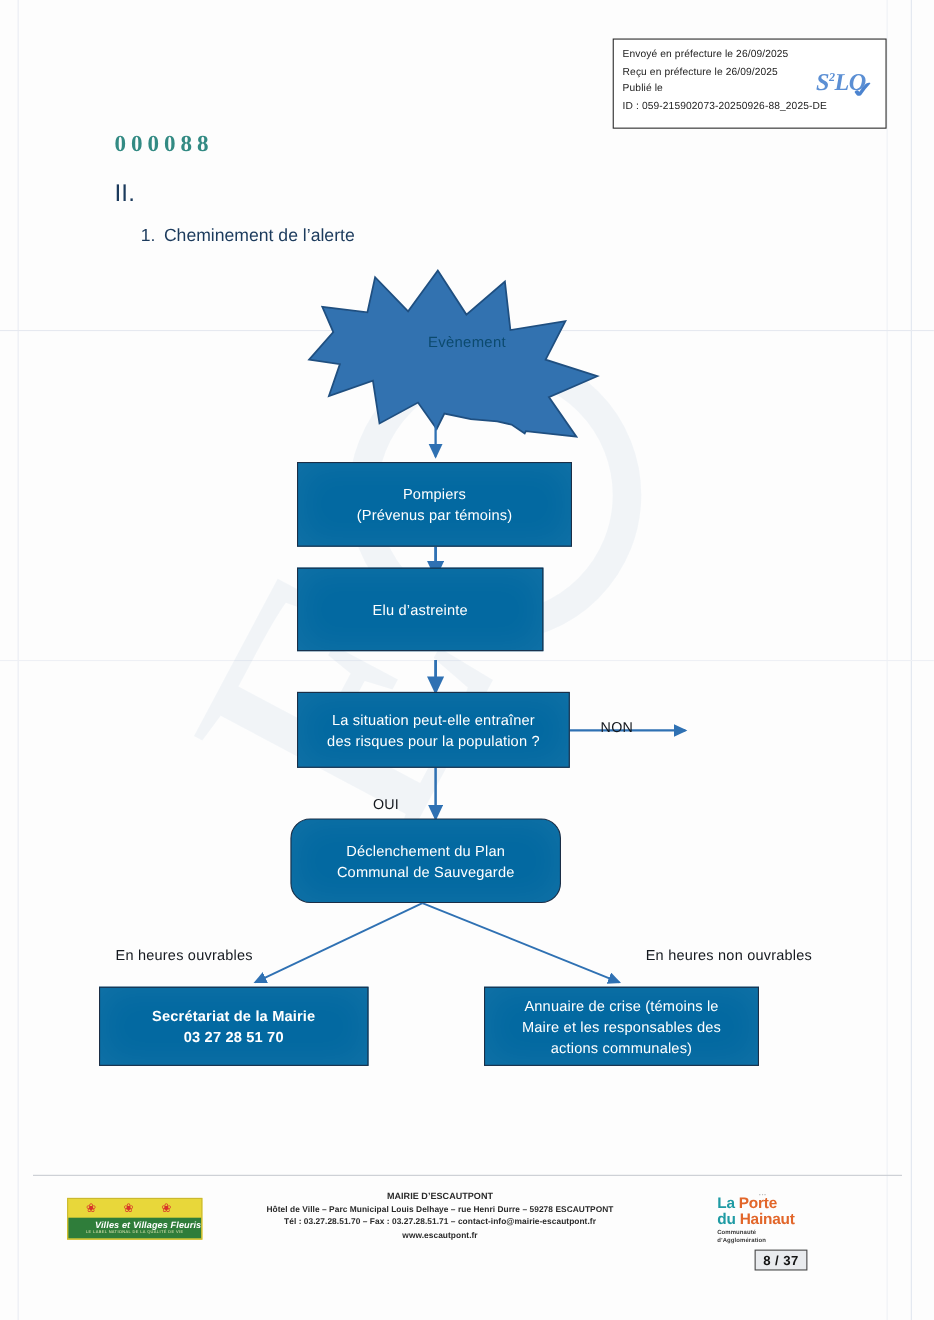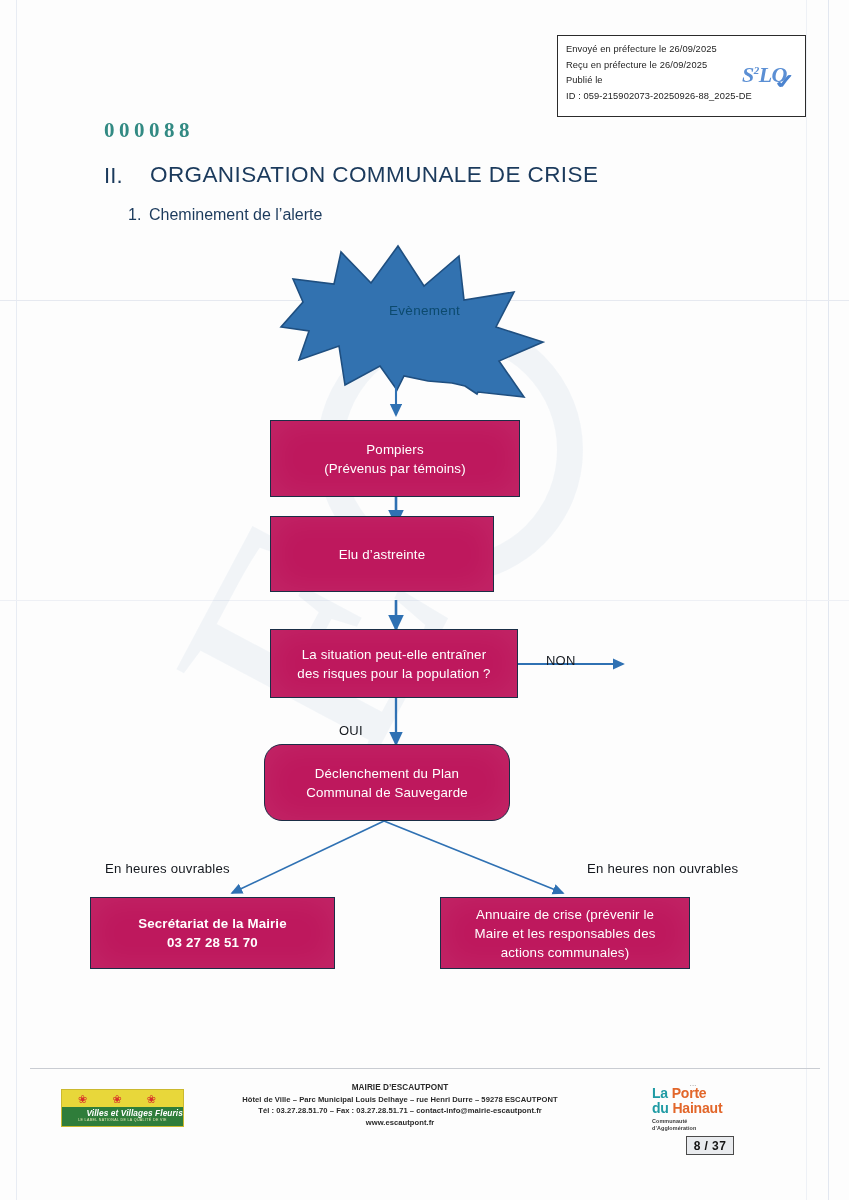--- a/index.html
+++ b/index.html
@@ -103,21 +103,21 @@
     position:absolute;
     left:149px;top:206px;
     font-size:16px;color:#1b3a5c;
   }
 
   
   #flow{position:absolute;left:0;top:0;width:849px;height:1050px;}
 
   .fbox{
     position:absolute;
-    background:#be185d;
+    background:#0369a1;
     border:1.6px solid #1b2e46;
     box-sizing:border-box;
     display:flex;
     align-items:center;
     justify-content:center;
     text-align:center;
     color:#ffffff;
     font-size:13.3px;
     line-height:19px;
     letter-spacing:.15px;
@@ -246,21 +246,20 @@
     <div class="stamp-line">ID : 059-215902073-20250926-88_2025-DE</div>
     <div class="sig">
       <span>S</span><sup>2</sup><span>LO</span>
     </div>
     <div class="sig-check">✓</div>
   </div>
 
   <div class="folio">000088</div>
 
   <div class="h-num">II.</div>
-  <div class="h-title">ORGANISATION COMMUNALE DE CRISE</div>
   <div class="sub-num">1.</div>
   <div class="sub-title">Cheminement de l’alerte</div>
 
   <svg id="flow">
     <defs>
       <marker id="ah" markerWidth="7" markerHeight="7" refX="5.4" refY="3" orient="auto">
         <path d="M0,0 L6.4,3 L0,6 z" fill="#2f71b3"></path>
       </marker>
       <marker id="ahs" markerWidth="8" markerHeight="8" refX="6" refY="3.2" orient="auto">
         <path d="M0,0 L7,3.2 L0,6.4 z" fill="#2f71b3"></path>
@@ -313,21 +312,21 @@
 
   <div class="fbox" style="left:90px;top:897px;width:245px;height:72px;font-weight:bold;">
     <div>
       <span>Secrétariat de la Mairie</span>
       <span>03 27 28 51 70</span>
     </div>
   </div>
 
   <div class="fbox" style="left:440px;top:897px;width:250px;height:72px;">
     <div>
-      <span>Annuaire de crise (prévenir le</span>
+      <span>Annuaire de crise (témoins le</span>
       <span>Maire et les responsables des</span>
       <span>actions communales)</span>
     </div>
   </div>
 
   <div class="edge-label" style="left:546px;top:653px;">NON</div>
   <div class="edge-label" style="left:339px;top:723px;">OUI</div>
   <div class="branch-label" style="left:105px;top:861px;">En heures ouvrables</div>
   <div class="branch-label" style="left:587px;top:861px;">En heures non ouvrables</div>
 

